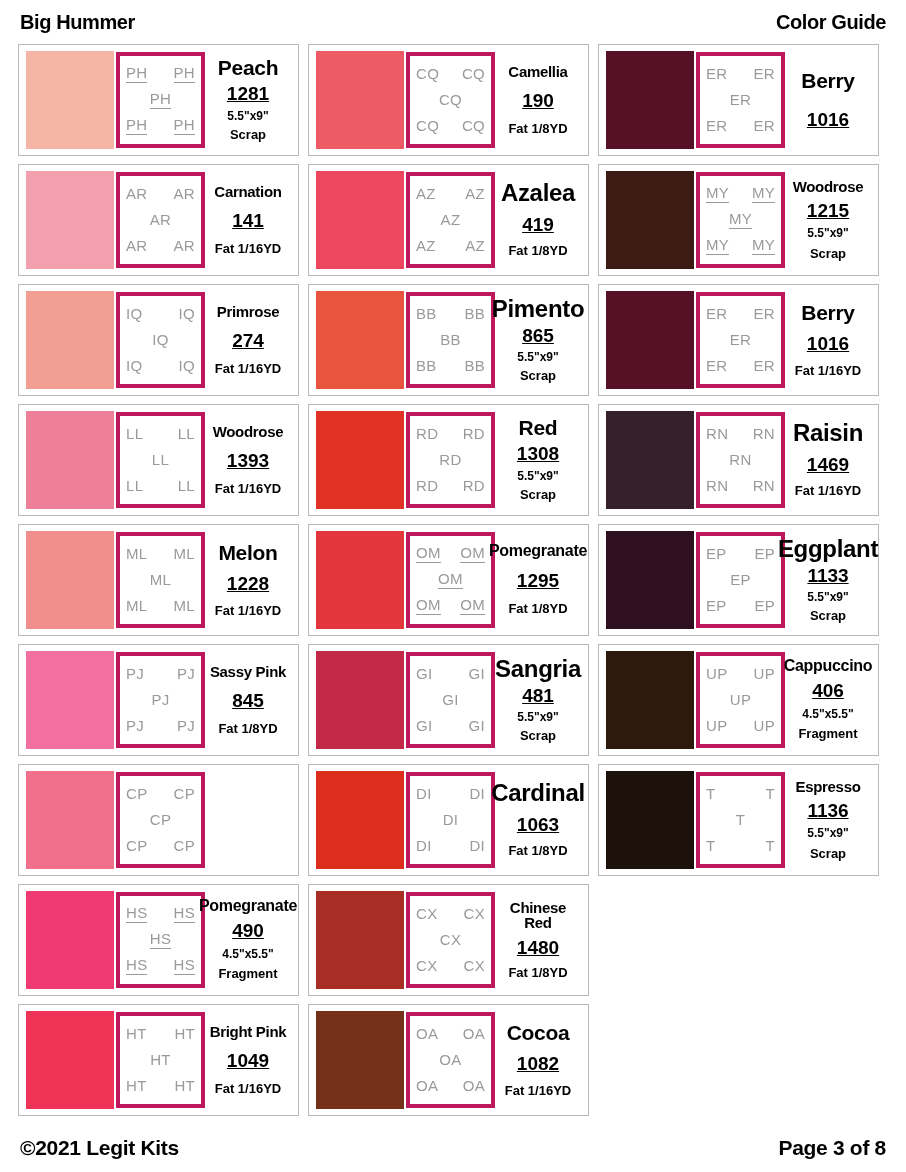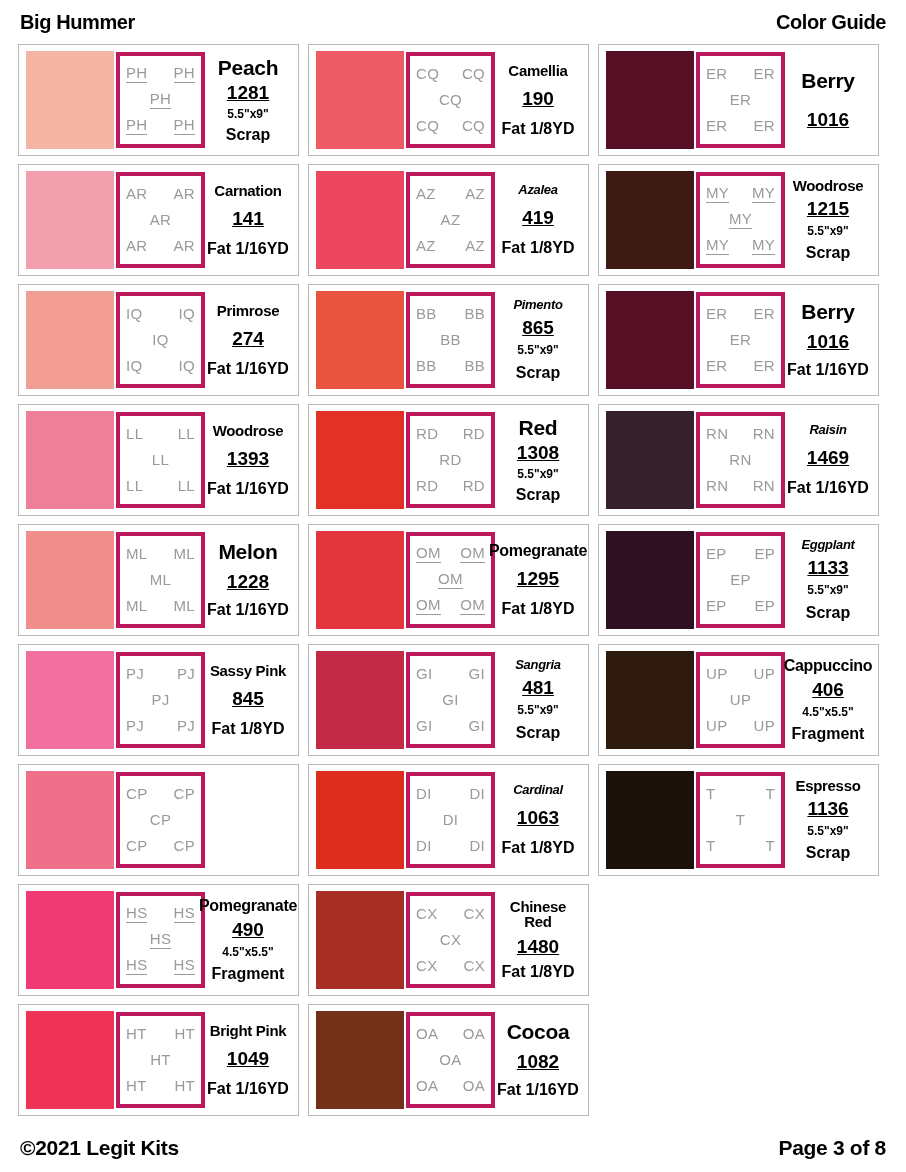--- a/index.html
+++ b/index.html
@@ -117,36 +117,36 @@
     align-items: center;
     text-align: center;
     padding: 0 1px;
   }
   .info .name {
     font-weight: bold;
     line-height: 1.02;
     letter-spacing: -0.3px;
   }
   .info .name.size-xl  { font-size: 21px; }
-  .info .name.size-lg  { font-size: 13px; font-style: italic; }
+  .info .name.size-lg  { font-size: 24px; }
   .info .name.size-md  { font-size: 15px; }
   .info .name.size-sm  { font-size: 16px; }
   .info .number {
     font-size: 19px;
     font-weight: bold;
     line-height: 1.05;
     text-decoration: underline;
   }
   .info .dim {
     font-size: 12px;
     font-weight: bold;
     line-height: 1.1;
   }
   .info .cut {
-    font-size: 16px;
+    font-size: 13px;
     font-weight: bold;
     line-height: 1.1;
   }
 
   
   .page-footer {
     height: 48px;
     flex: 0 0 auto;
     display: flex;
     align-items: center;

